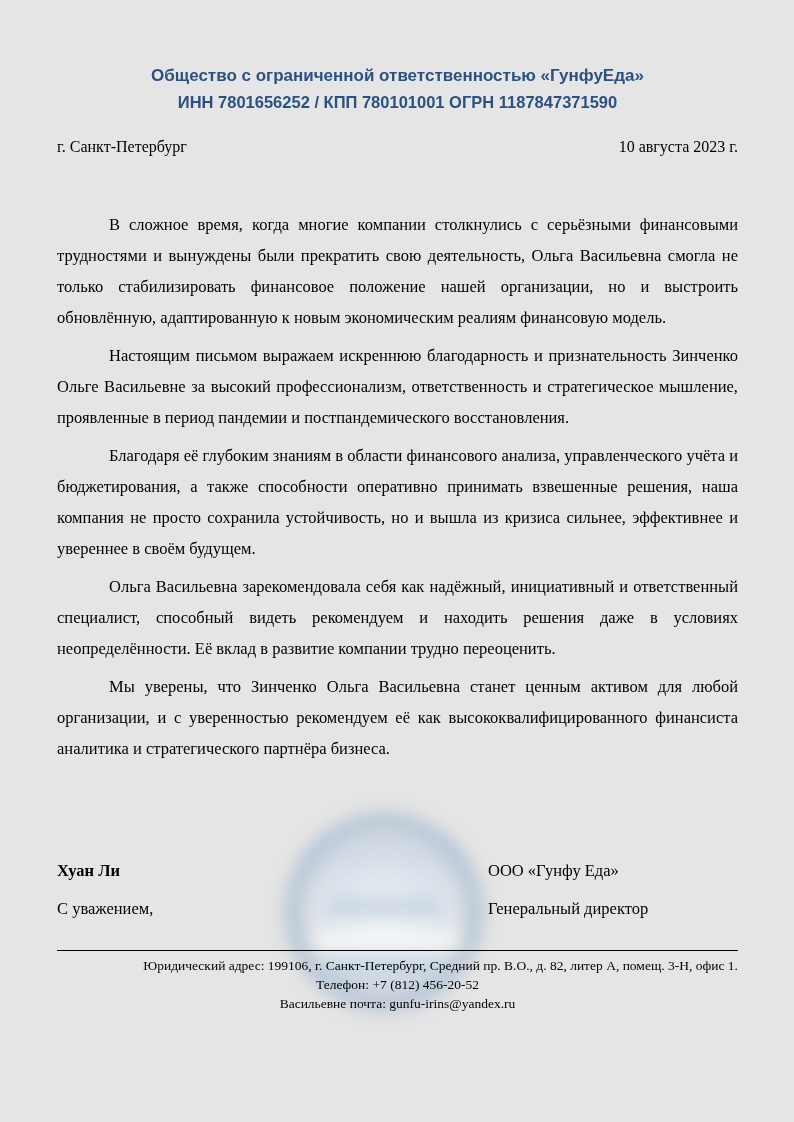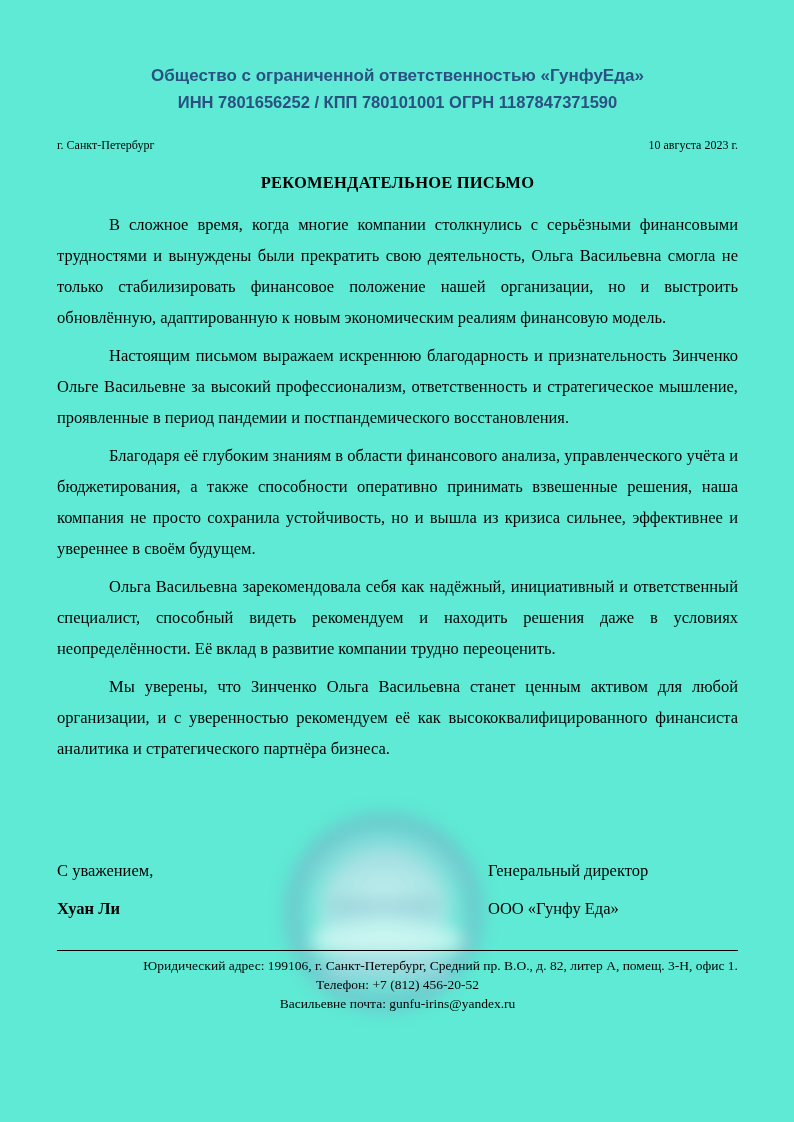--- a/index.html
+++ b/index.html
@@ -14,21 +14,21 @@
     overflow: hidden;
     font-family: "Liberation Serif", "DejaVu Serif", serif;
     color: #000000;
   }
 
   .page {
     position: absolute;
     inset: 0;
     width: 794px;
     height: 1122px;
-    background: #5eead4;
+    background: #e5e5e5;
   }
 
   
   .watermark-wrap {
     position: absolute;
     left: 268px;
     top: 800px;
     width: 240px;
     height: 230px;
     z-index: 5;
@@ -105,21 +105,21 @@
 
   
   .meta-row {
     position: absolute;
     left: 57px;
     top: 138px;
     width: 681px;
     display: flex;
     justify-content: space-between;
     align-items: baseline;
-    font-size: 12px;
+    font-size: 16px;
     z-index: 10;
   }
 
   
   .doc-title {
     position: absolute;
     left: 57px;
     top: 173px;
     width: 681px;
     text-align: center;
@@ -208,38 +208,37 @@
   <div class="letterhead">
     <div class="lh-line1">Общество с ограниченной ответственностью «ГунфуЕда»</div>
     <div class="lh-line2">ИНН 7801656252 / КПП 780101001 ОГРН 1187847371590</div>
   </div>
 
   <div class="meta-row">
     <div>г. Санкт-Петербург</div>
     <div>10 августа 2023 г.</div>
   </div>
 
-  <div class="doc-title">РЕКОМЕНДАТЕЛЬНОЕ ПИСЬМО</div>
 
   <div class="body-copy">
     <p class="para">В сложное время, когда многие компании столкнулись с серьёзными финансовыми трудностями и вынуждены были прекратить свою деятельность, Ольга Васильевна смогла не только стабилизировать финансовое положение нашей организации, но и выстроить обновлённую, адаптированную к новым экономическим реалиям финансовую модель.</p>
     <p class="para">Настоящим письмом выражаем искреннюю благодарность и признательность Зинченко Ольге Васильевне за высокий профессионализм, ответственность и стратегическое мышление, проявленные в период пандемии и постпандемического восстановления.</p>
     <p class="para">Благодаря её глубоким знаниям в области финансового анализа, управленческого учёта и бюджетирования, а также способности оперативно принимать взвешенные решения, наша компания не просто сохранила устойчивость, но и вышла из кризиса сильнее, эффективнее и увереннее в своём будущем.</p>
     <p class="para">Ольга Васильевна зарекомендовала себя как надёжный, инициативный и ответственный специалист, способный видеть рекомендуем и находить решения даже в условиях неопределённости. Её вклад в развитие компании трудно переоценить.</p>
     <p class="para">Мы уверены, что Зинченко Ольга Васильевна станет ценным активом для любой организации, и с уверенностью рекомендуем её как высококвалифицированного финансиста аналитика и стратегического партнёра бизнеса.</p>
   </div>
 
   <div class="sign-block">
     <div class="sign-row">
+      <div class="sign-left-name">Хуан Ли</div>
+      <div class="sign-right indented">ООО «Гунфу Еда»</div>
+    </div>
+    <div class="sign-row">
       <div>С уважением,</div>
       <div class="sign-right">Генеральный директор</div>
-    </div>
-    <div class="sign-row">
-      <div class="sign-left-name">Хуан Ли</div>
-      <div class="sign-right indented">ООО «Гунфу Еда»</div>
     </div>
   </div>
 
   <div class="footer">
     <div class="footer-rule"></div>
     <div class="footer-line addr">Юридический адрес: 199106, г. Санкт-Петербург, Средний пр. В.О., д. 82, литер А, помещ. 3-Н, офис 1.</div>
     <div class="footer-line centered">Телефон: +7 (812) 456-20-52</div>
     <div class="footer-line centered">Васильевне почта: gunfu-irins@yandex.ru</div>
   </div>
 

